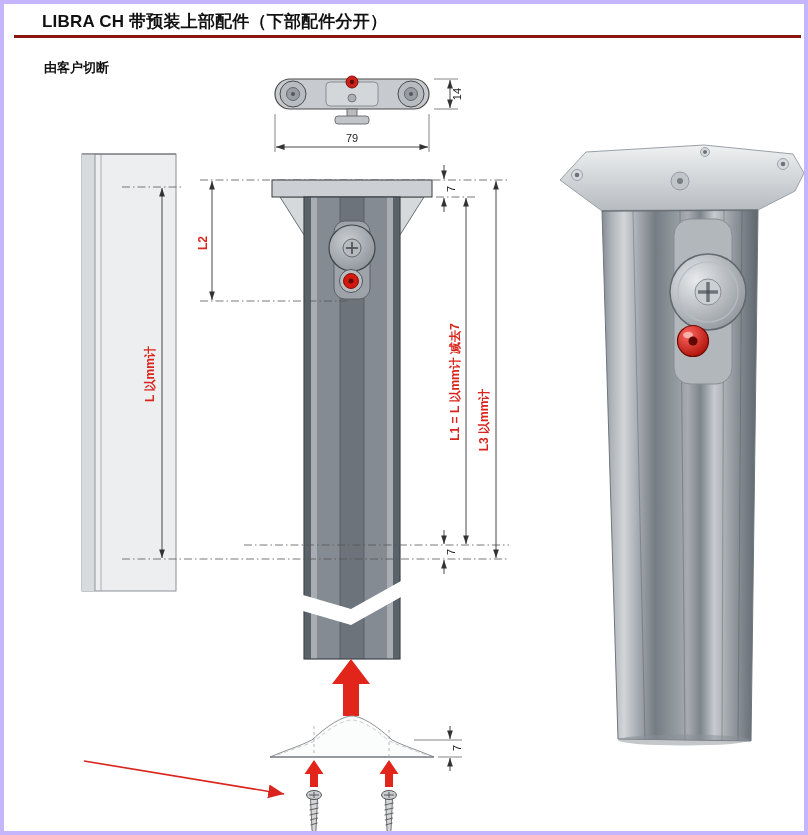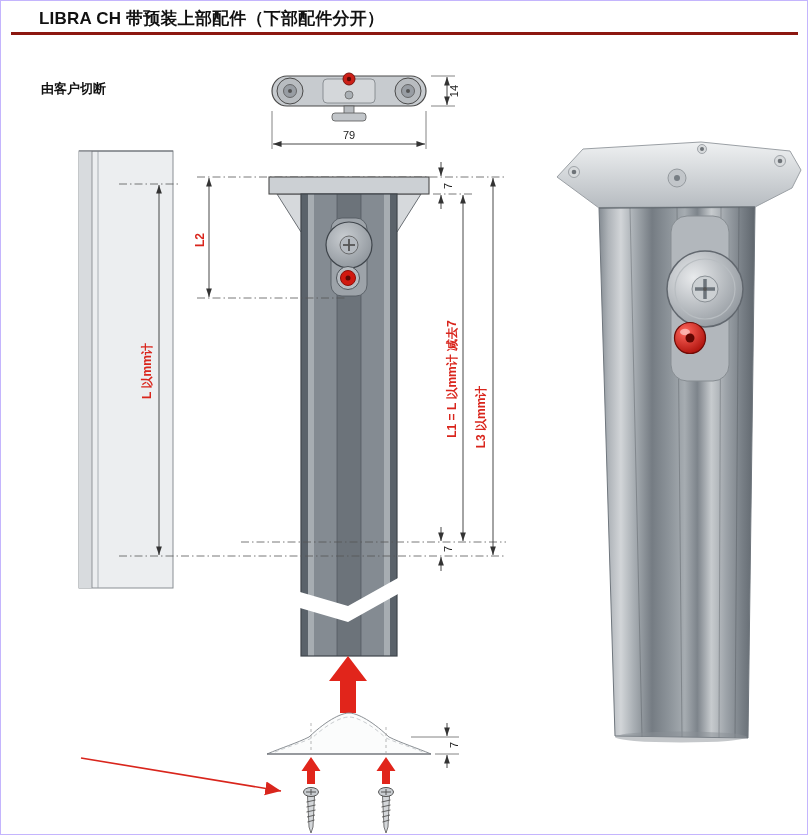--- a/index.html
+++ b/index.html
@@ -1,22 +1,22 @@
 <!DOCTYPE html>
 <html><head>
 <meta charset="utf-8">
 <style>
   html,body { margin:0; padding:0; background:#fff; }
   .page { position:relative; width:808px; height:835px; background:#fff;
           font-family:"Liberation Sans","DejaVu Sans",sans-serif; overflow:hidden;
-          border:1px solid #c4b5fd; box-sizing:border-box; }
+          border:4px solid #c4b5fd; box-sizing:border-box; }
   .title { position:absolute; left:38px; top:6px; font-size:17px; font-weight:bold;
            color:#111; letter-spacing:.2px; }
   .rule  { position:absolute; left:10px; top:31px; width:787px; height:3px; background:#8c1710; }
-  .cut-note { position:absolute; left:40px; top:55px; font-size:13px; font-weight:bold; color:#111;margin-top:24px; }
+  .cut-note { position:absolute; left:40px; top:55px; font-size:13px; font-weight:bold; color:#111; }
   .screw-note { position:absolute; left:67px; top:716px; font-size:12px; font-weight:bold;
                 color:#111; line-height:1.55; }
   svg.draw { position:absolute; left:0; top:0; }
   text { font-family:"Liberation Sans","DejaVu Sans",sans-serif; }
   .dimblk { font-size:11px; fill:#222; text-anchor:middle; }
   .dimred { font-size:12px; font-weight:bold; fill:#d9251c; text-anchor:middle; }
   .cl  { stroke:#555; stroke-width:.8; stroke-dasharray:8 3 1.5 3; fill:none; }
   .dim { stroke:#333; stroke-width:.9; fill:none; }
   .ext { stroke:#666; stroke-width:.8; fill:none; }
 </style>

